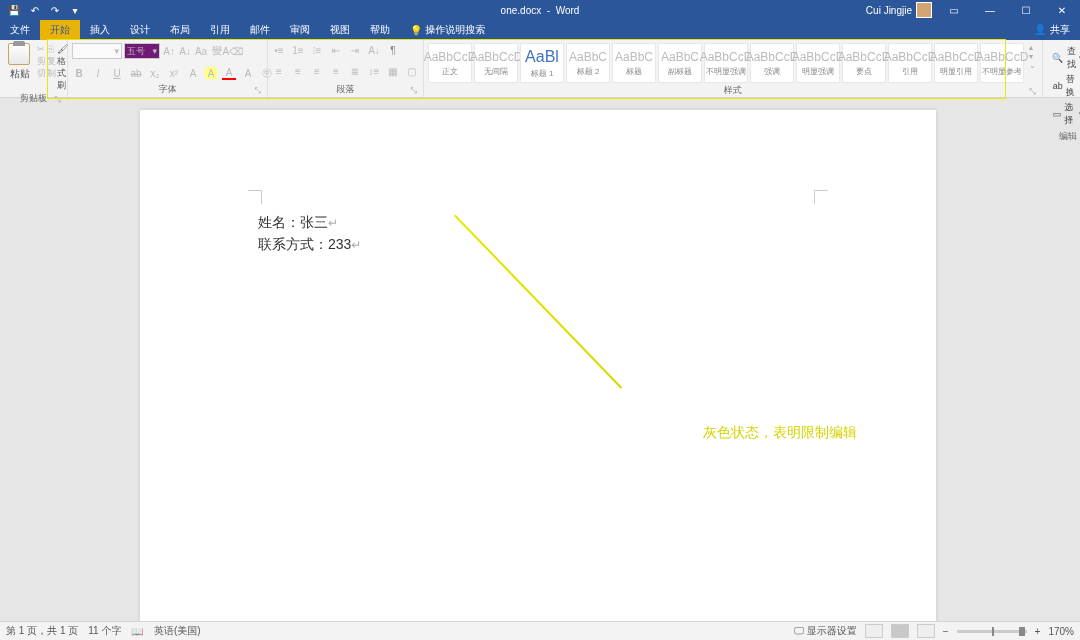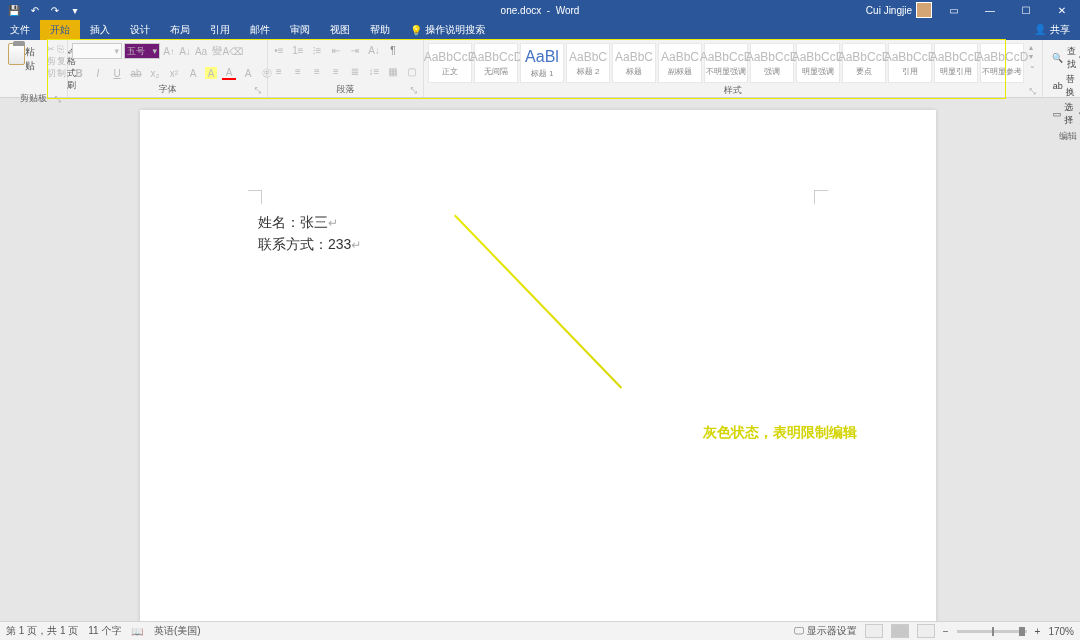--- a/index.html
+++ b/index.html
@@ -14,21 +14,21 @@
 .win-btn{width:28px;height:20px;display:flex;align-items:center;justify-content:center;font-size:10px}
 .menubar{height:20px;background:#2b579a;display:flex;align-items:center;font-size:10px;color:#fff}
 .menu-item{padding:0 10px;height:20px;display:flex;align-items:center;cursor:pointer}
 .menu-item.active{background:#eab308;color:#2b579a}
 .share-area{margin-left:auto;padding-right:10px;display:flex;align-items:center;gap:4px}
 .ribbon{height:58px;background:#f3f3f3;border-bottom:1px solid #d4d4d4;display:flex;position:relative}
 .ribbon-group{border-right:1px solid #e1e1e1;display:flex;flex-direction:column;justify-content:space-between;padding:3px 4px 0}
 .rg-content{display:flex;align-items:flex-start;gap:3px;flex:1}
 .rg-label{font-size:9px;color:#666;text-align:center;padding:1px 0;display:flex;justify-content:center;align-items:center;position:relative}
 .rg-launcher{position:absolute;right:2px;bottom:1px;font-size:8px;color:#999}
-.paste-btn{display:flex;flex-direction:row;align-items:flex-start;padding:0 4px}
+.paste-btn{display:flex;flex-direction:column;align-items:flex-end;padding:0 4px}
 .paste-icon{width:22px;height:22px;background:linear-gradient(#fff,#e8e8e8);border:1px solid #c8a362;border-radius:2px;position:relative}
 .paste-icon::before{content:"";position:absolute;top:-3px;left:4px;width:12px;height:5px;background:#999;border-radius:2px 2px 0 0}
 .small-btn{font-size:9px;color:#aaa;line-height:12px;cursor:default}
 .font-row{display:flex;align-items:center;gap:2px;margin-bottom:4px}
 .font-select{width:50px;height:16px;border:1px solid #ccc;font-size:9px;background:#fafafa;color:#bbb;display:flex;align-items:center;padding:0 2px;justify-content:space-between}
 .size-select{width:36px;height:16px;border:1px solid #ccc;font-size:9px;background:#701a75;color:#bbb;display:flex;align-items:center;padding:0 2px;justify-content:space-between}
 .ico{width:14px;height:14px;font-size:10px;color:#aaa;display:inline-flex;align-items:center;justify-content:center;cursor:default}
 .btn-row{display:flex;align-items:center;gap:5px}
 .style-gallery{display:flex;gap:2px;align-items:center}
 .style-item{width:44px;height:40px;border:1px solid #e8e8e8;background:#fff;display:flex;flex-direction:column;align-items:center;justify-content:center;font-size:8px;color:#aaa;cursor:default}
@@ -39,21 +39,21 @@
 .edit-item{font-size:9px;color:#444;display:flex;align-items:center;gap:3px;cursor:pointer}
 .highlight-box{position:absolute;top:39px;left:47px;width:959px;height:60px;border:1px solid #e8e800;pointer-events:none;z-index:5}
 .doc-area{position:absolute;top:98px;bottom:18px;left:0;right:0;overflow:hidden}
 .page{position:absolute;left:140px;top:12px;width:796px;height:600px;background:#fff;box-shadow:0 0 4px rgba(0,0,0,.15)}
 .page-margin-tl{position:absolute;top:80px;left:108px;width:14px;height:14px;border-left:1px solid #ccc;border-bottom:1px solid #ccc;transform:rotate(180deg)}
 .page-margin-tr{position:absolute;top:80px;right:108px;width:14px;height:14px;border-right:1px solid #ccc;border-bottom:1px solid #ccc;transform:rotate(180deg)}
 .page-content{position:absolute;top:102px;left:118px;font-size:14px;color:#333;line-height:21px}
 .page-content .para{white-space:pre}
 .enter-mark{color:#aaa;font-size:12px}
 .annotation-line{position:absolute;top:118px;left:454px;width:2px;height:240px;background:linear-gradient(#e8e800,#d8d800);transform:rotate(-44deg);transform-origin:top left;z-index:3}
-.annotation-text{position:absolute;top:326px;left:703px;font-size:14px;color:#d4d400;font-weight:700;z-index:3}
+.annotation-text{position:absolute;top:326px;left:703px;font-size:14px;color:#d4d400;font-weight:400;z-index:3}
 .statusbar{position:absolute;bottom:0;left:0;right:0;height:19px;background:#f3f3f3;border-top:1px solid #d4d4d4;display:flex;align-items:center;font-size:10px;color:#555;padding:0 6px}
 .sb-left{display:flex;gap:10px;align-items:center}
 .sb-right{margin-left:auto;display:flex;align-items:center;gap:8px}
 .view-btn{width:18px;height:14px;border:1px solid #ccc;background:#eee}
 .view-btn.active{background:#c8c8c8}
 .zoom-slider{width:70px;height:3px;background:#ccc;position:relative}
 .zoom-slider::before{content:"";position:absolute;left:50%;top:-3px;width:2px;height:9px;background:#888}
 .zoom-handle{position:absolute;top:-3px;left:62px;width:6px;height:9px;background:#888}
 .disabled{color:#bbb !important}
 </style>

